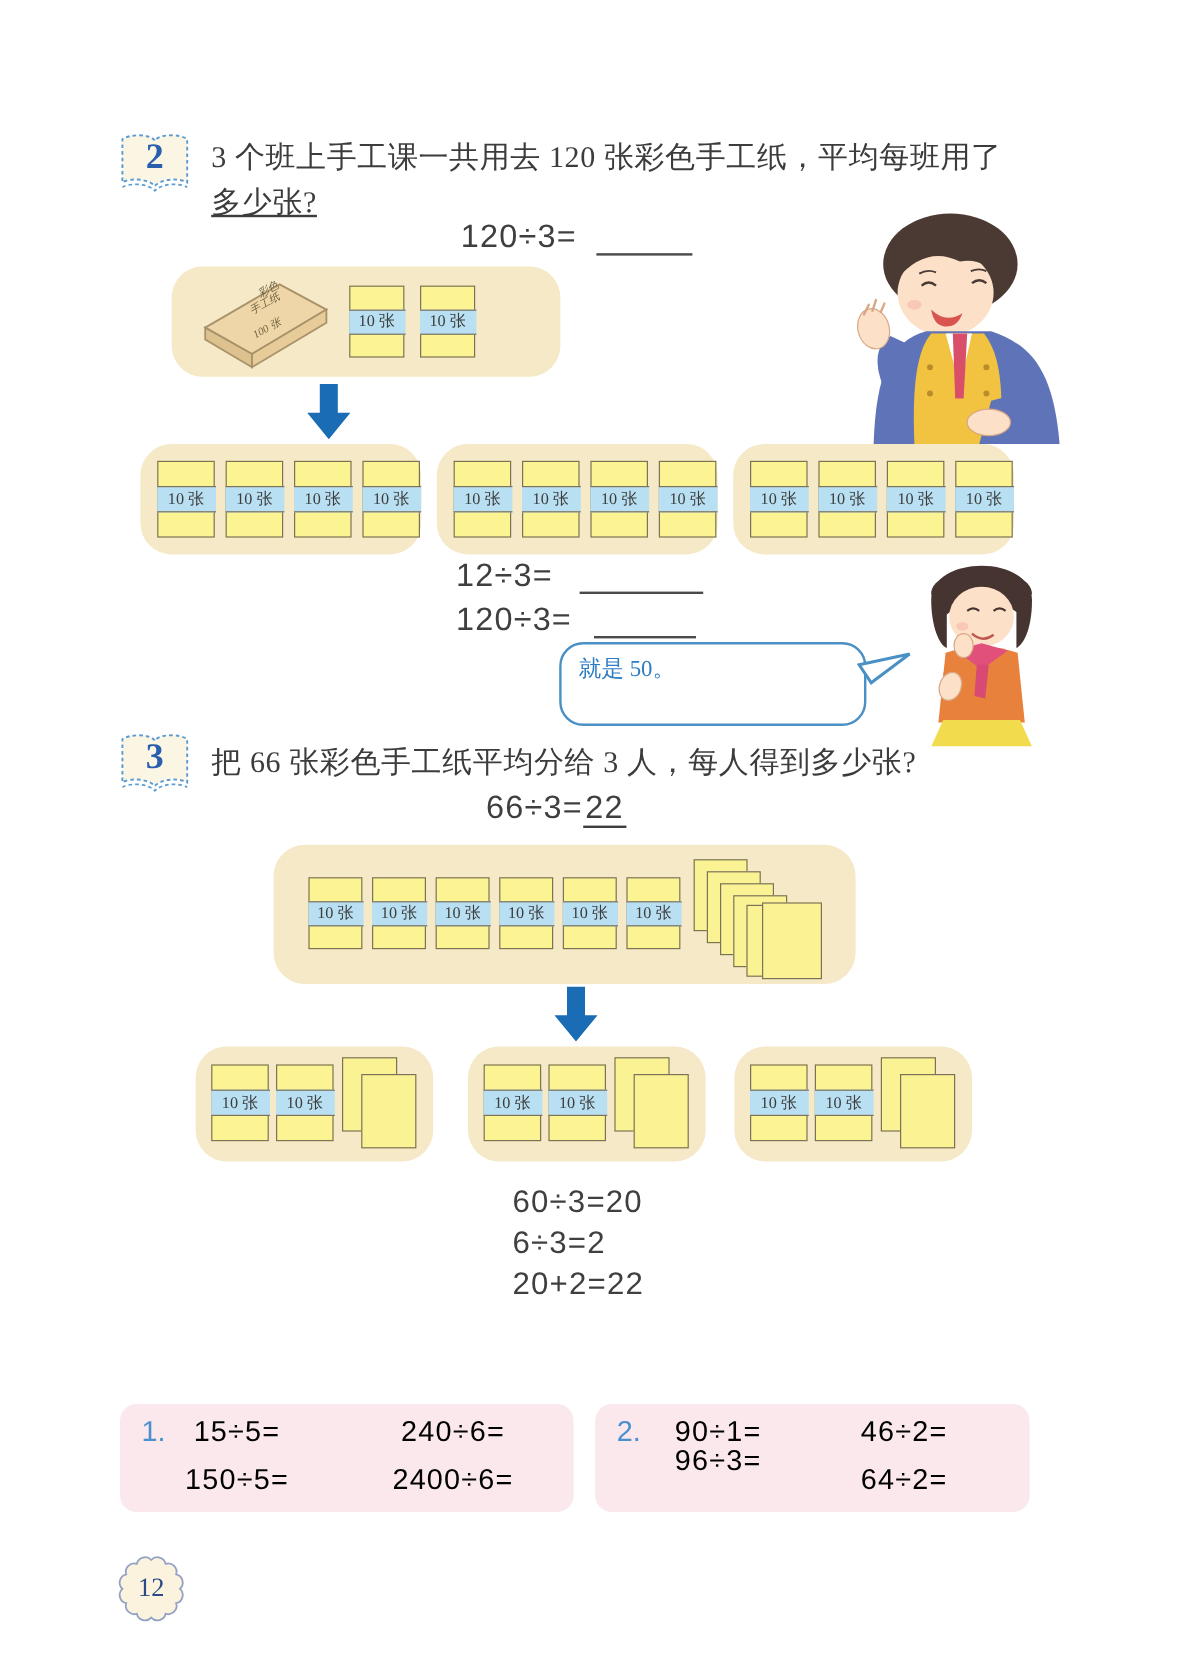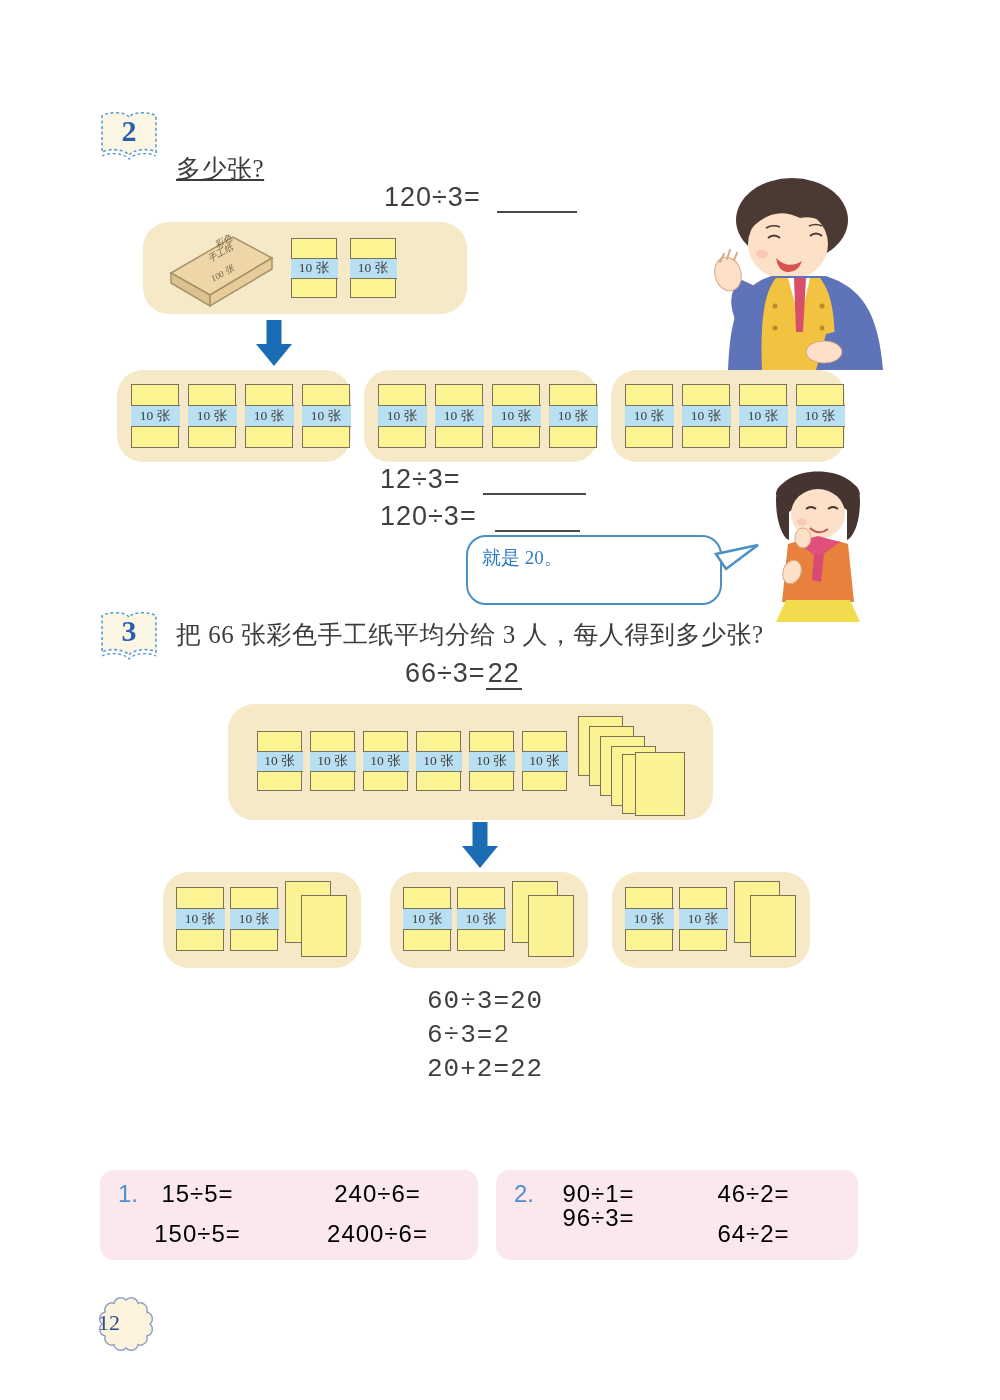--- a/index.html
+++ b/index.html
@@ -2,21 +2,21 @@
 <html><head>
 <meta charset="utf-8">
 <style>
   html,body { margin:0; padding:0; background:#fff; }
   .page { position:relative; width:1000px; height:1400px; background:#ffffff; overflow:hidden;
           font-family:"Liberation Serif", serif; }
 
   .cn  { position:absolute; font-size:25px; color:#3c3c3c; letter-spacing:0.5px; white-space:nowrap; }
   .eq  { position:absolute; font-family:"Liberation Sans", sans-serif; font-size:27px; color:#3f3f3f;
          white-space:nowrap; letter-spacing:1px; }
-  .eq-sm { font-size:26px;font-family:Liberation Mono, monospace; }
+  .eq-sm { font-size:26px; }
   .blank { display:inline-block; border-bottom:2.5px solid #4a4a4a; height:24px; vertical-align:bottom; }
   .ans-underline { border-bottom:2.5px solid #3f3f3f; padding:0 2px; }
 
   .beige  { position:absolute; background:#f6e9c8; border-radius:26px; }
   .bundle { position:absolute; width:48px; height:62px; background:#fcf393;
             border:1.5px solid #7c725a; box-sizing:border-box; }
   .bundle .band { position:absolute; left:-1.5px; right:-1.5px; top:32%; height:33%;
             background:#b9e0f2; border-top:1.5px solid #7c725a; border-bottom:1.5px solid #7c725a;
             display:flex; align-items:center; justify-content:center;
             font-size:13.5px; color:#3c3c3c; white-space:nowrap; }
@@ -51,20 +51,21 @@
 
 <div class="page">
 
   <div class="badge-book" style="left:97px; top:108px;">
     <svg width="64" height="58" viewBox="0 0 64 58">
       <path d="M32,9 C27,3 10,4 5,8 L5,44 C12,40 27,41 32,47 C37,41 52,40 59,44 L59,8 C54,4 37,3 32,9 Z" fill="#fbf6e4" stroke="#5b9bd5" stroke-width="1.6" stroke-dasharray="3,2.5"></path>
       <path d="M5,48 C12,44 27,45 32,51 C37,45 52,44 59,48" fill="none" stroke="#5b9bd5" stroke-width="1.4" stroke-dasharray="3,2.5"></path>
     </svg>
     <div class="num">2</div>
   </div>
+  <div class="cn" style="left:176px; top:114px;">3 个班上手工课一共用去 120 张彩色手工纸，平均每班用了</div>
   <div class="cn" style="left:176px; top:152px;text-decoration:underline;">多少张?</div>
 
   <div class="eq" style="left:384px; top:182px;">
     <span>120÷3=</span><span class="blank" style="width:80px; margin-left:16px;"></span>
   </div>
 
   <div class="beige" style="left:143px; top:222px; width:324px; height:92px;">
     <svg class="figure" style="left:12px; top:5px;" width="130" height="84" viewBox="0 0 130 84">
       <polygon points="16,46 78,10 117,31 55,68" fill="#eed6a8" stroke="#a8926a" stroke-width="1.5"></polygon>
       <polygon points="16,46 16,56 55,79 55,68" fill="#ddc18f" stroke="#a8926a" stroke-width="1.5"></polygon>
@@ -155,21 +156,21 @@
   </div>
 
   <div class="eq" style="left:380px; top:464px;">
     <span>12÷3=</span><span class="blank" style="width:103px; margin-left:22px;"></span>
   </div>
   <div class="eq" style="left:380px; top:501px;">
     <span>120÷3=</span><span class="blank" style="width:85px; margin-left:18px;"></span>
   </div>
 
   <div class="bubble" style="left:466px; top:535px; width:256px; height:70px; font-size:19px;">
-    <div>就是 20。</div>
+    <div>就是 50。</div>
     <svg class="tail" style="right:-38px; top:8px;" width="42" height="28" viewBox="0 0 42 28">
       <polygon points="0,9 42,0 10,24" fill="#ffffff" stroke="#4a90c4" stroke-width="2.5"></polygon>
     </svg>
   </div>
 
   <svg class="figure" style="left:748px; top:452px;" width="140" height="170" viewBox="0 0 140 170">
     <path d="M28,48 C28,10 112,10 112,48 C112,74 104,86 99,88 L99,58 C80,44 58,46 41,60 L41,88 C35,86 28,70 28,48 Z" fill="#463430"></path>
     <ellipse cx="70" cy="62" rx="27" ry="25" fill="#fce0c8"></ellipse>
     <path d="M58,57 q5,-4 10,0" stroke="#463430" stroke-width="1.8" fill="none"></path>
     <path d="M80,57 q5,-4 10,0" stroke="#463430" stroke-width="1.8" fill="none"></path>
@@ -279,16 +280,16 @@
     <span class="ex" style="left:40px;  top:34px; width:125px;">96÷3=</span>
     <span class="ex" style="left:195px; top:50px; width:125px;">64÷2=</span>
   </div>
 
   <div style="position:absolute; left:98px; top:1296px; width:56px; height:56px;">
     <svg width="56" height="56" viewBox="0 0 56 56">
       <path d="M52,28 A7,7 0 0 1 48.8,40 A7,7 0 0 1 40,48.8 A7,7 0 0 1 28,52 A7,7 0 0 1 16,48.8 A7,7 0 0 1 7.2,40
                A7,7 0 0 1 4,28 A7,7 0 0 1 7.2,16 A7,7 0 0 1 16,7.2 A7,7 0 0 1 28,4 A7,7 0 0 1 40,7.2 A7,7 0 0 1 48.8,16
                A7,7 0 0 1 52,28 Z" fill="#fcf3de" stroke="#93a1c4" stroke-width="1.5"></path>
     </svg>
-    <div style="position:absolute; left:0; right:0; top:14px; text-align:left; font-size:22px; color:#2c4a86;">12</div>
+    <div style="position:absolute; left:0; right:0; top:14px; text-align:center; font-size:22px; color:#2c4a86;">12</div>
   </div>
 
 </div>
 
 </body></html>

